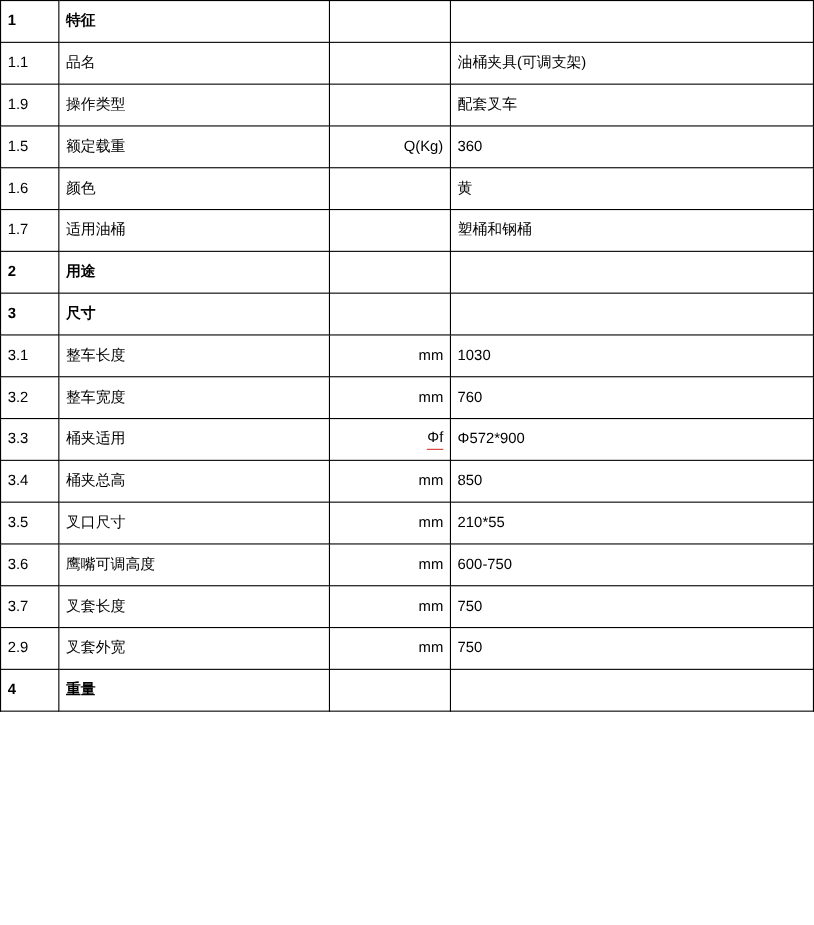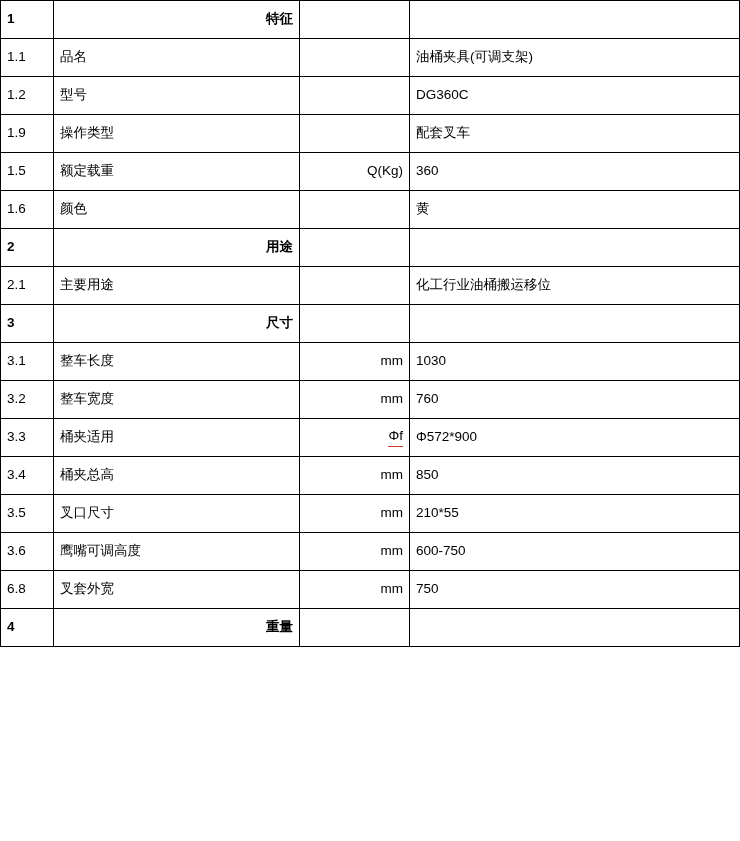--- a/index.html
+++ b/index.html
@@ -44,21 +44,20 @@
   }
   tr.section td.num-cell {
     font-weight: bold;
   }
   .name-cell {
     padding-left: 12px;
   }
   tr.section .name-cell {
     padding-left: 12px;
     font-size: 14.5px;
-    text-align: right;
   }
   .unit-cell {
     padding-left: 8px;
     font-size: 13px;
     text-align: right;
   }
   .value-cell {
     padding-left: 8px;
     font-size: 13px;
   }
@@ -91,54 +90,48 @@
         <td class="unit-cell"></td>
         <td class="value-cell"></td>
       </tr>
       <tr class="item">
         <td class="num-cell">1.1</td>
         <td class="name-cell">品名</td>
         <td class="unit-cell"></td>
         <td class="value-cell">油桶夹具(可调支架)</td>
       </tr>
       <tr class="item">
-        <td class="num-cell">1.2</td>
-        <td class="name-cell">型号</td>
-        <td class="unit-cell"></td>
-        <td class="value-cell">DG360C</td>
-      </tr>
-      <tr class="item">
         <td class="num-cell">1.9</td>
         <td class="name-cell">操作类型</td>
         <td class="unit-cell"></td>
         <td class="value-cell">配套叉车</td>
       </tr>
       <tr class="item">
         <td class="num-cell">1.5</td>
         <td class="name-cell">额定载重</td>
         <td class="unit-cell">Q(Kg)</td>
         <td class="value-cell">360</td>
       </tr>
       <tr class="item">
         <td class="num-cell">1.6</td>
         <td class="name-cell">颜色</td>
         <td class="unit-cell"></td>
         <td class="value-cell">黄</td>
       </tr>
+      <tr class="item">
+        <td class="num-cell">1.7</td>
+        <td class="name-cell">适用油桶</td>
+        <td class="unit-cell"></td>
+        <td class="value-cell">塑桶和钢桶</td>
+      </tr>
       <tr class="section">
         <td class="num-cell">2</td>
         <td class="name-cell">用途</td>
         <td class="unit-cell"></td>
         <td class="value-cell"></td>
-      </tr>
-      <tr class="item">
-        <td class="num-cell">2.1</td>
-        <td class="name-cell">主要用途</td>
-        <td class="unit-cell"></td>
-        <td class="value-cell">化工行业油桶搬运移位</td>
       </tr>
       <tr class="section">
         <td class="num-cell">3</td>
         <td class="name-cell">尺寸</td>
         <td class="unit-cell"></td>
         <td class="value-cell"></td>
       </tr>
       <tr class="item">
         <td class="num-cell">3.1</td>
         <td class="name-cell">整车长度</td>
@@ -169,21 +162,27 @@
         <td class="unit-cell">mm</td>
         <td class="value-cell">210*55</td>
       </tr>
       <tr class="item">
         <td class="num-cell">3.6</td>
         <td class="name-cell">鹰嘴可调高度</td>
         <td class="unit-cell">mm</td>
         <td class="value-cell">600-750</td>
       </tr>
       <tr class="item">
-        <td class="num-cell">6.8</td>
+        <td class="num-cell">3.7</td>
+        <td class="name-cell">叉套长度</td>
+        <td class="unit-cell">mm</td>
+        <td class="value-cell">750</td>
+      </tr>
+      <tr class="item">
+        <td class="num-cell">2.9</td>
         <td class="name-cell">叉套外宽</td>
         <td class="unit-cell">mm</td>
         <td class="value-cell">750</td>
       </tr>
       <tr class="section">
         <td class="num-cell">4</td>
         <td class="name-cell">重量</td>
         <td class="unit-cell"></td>
         <td class="value-cell"></td>
       </tr>

